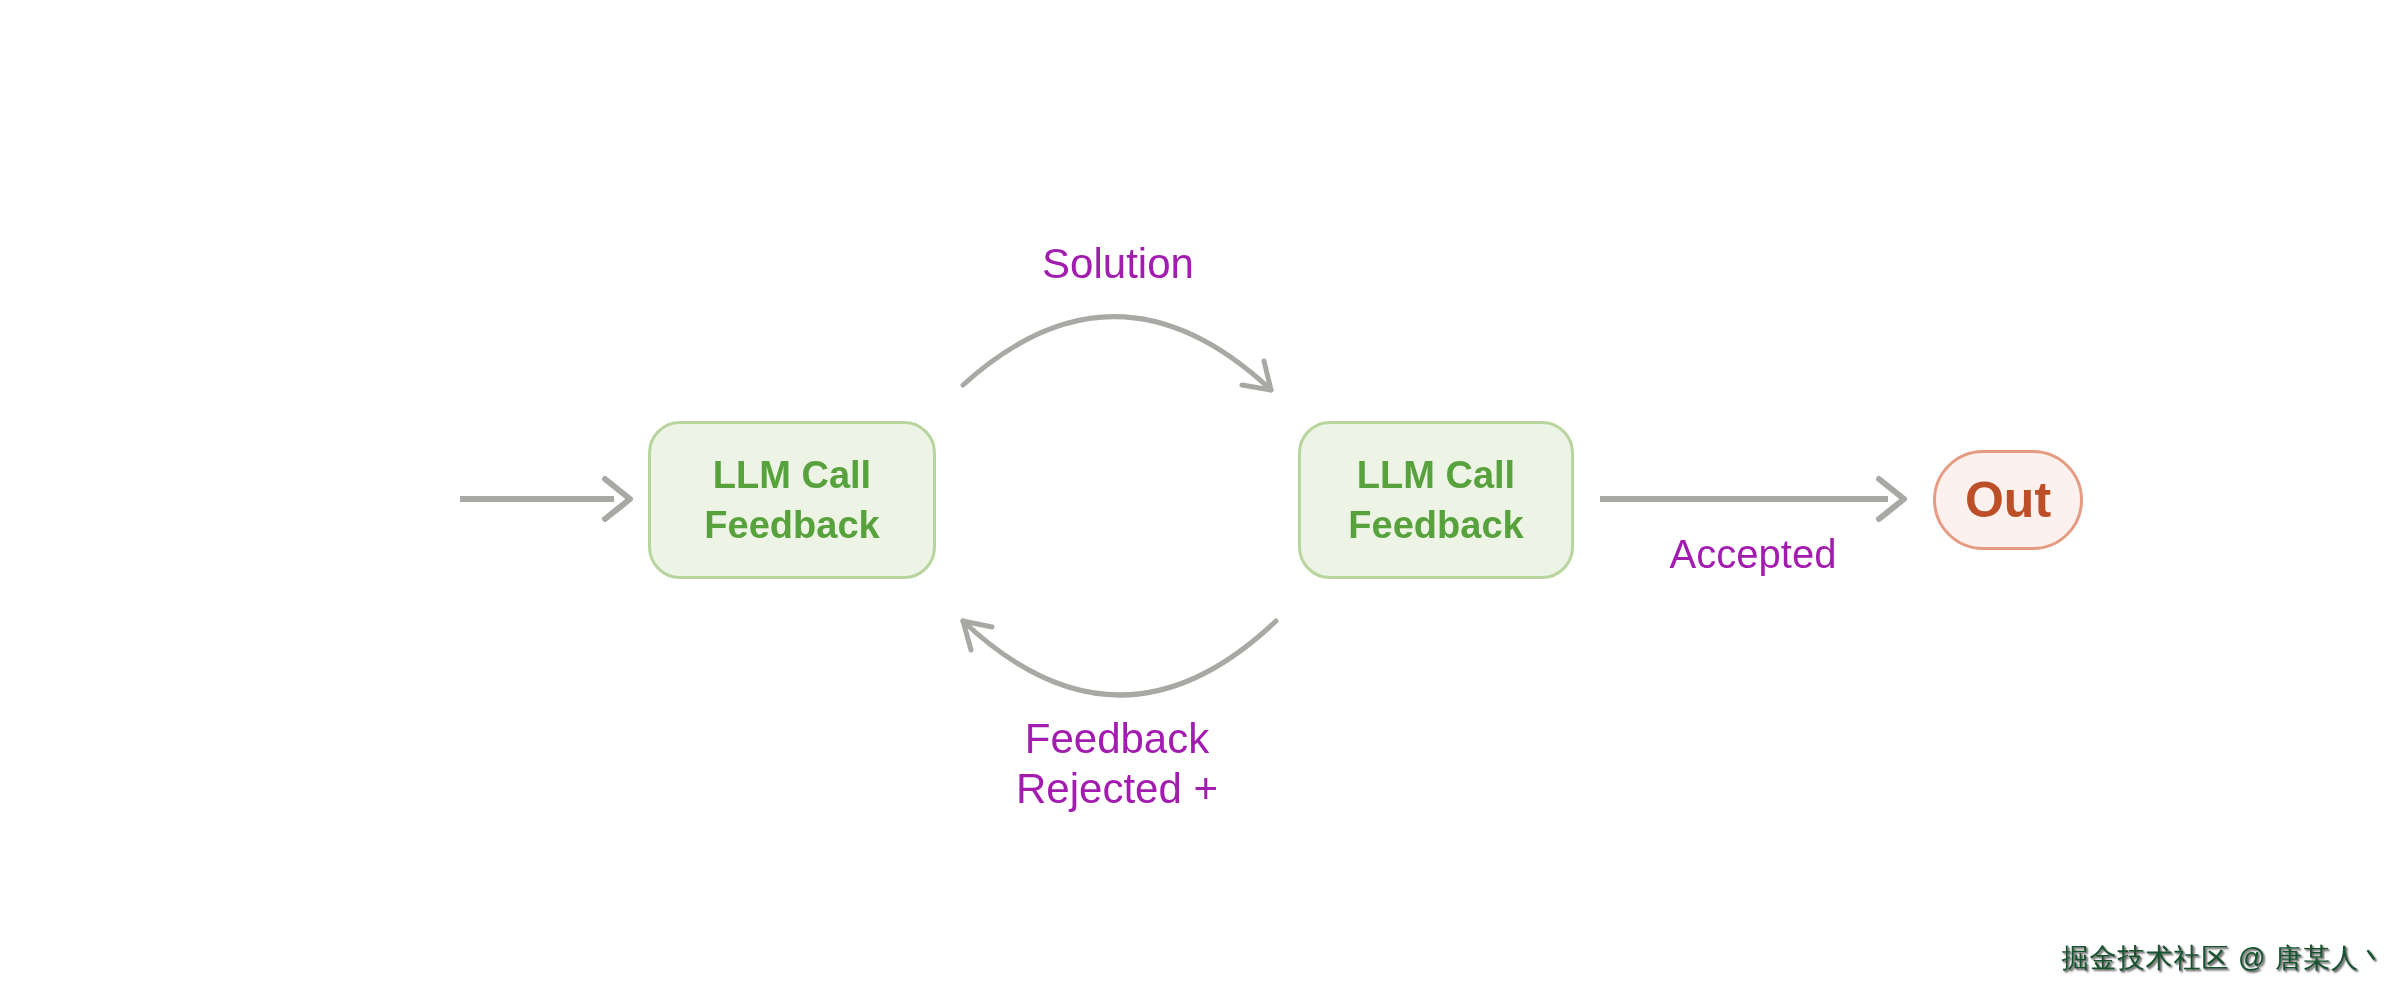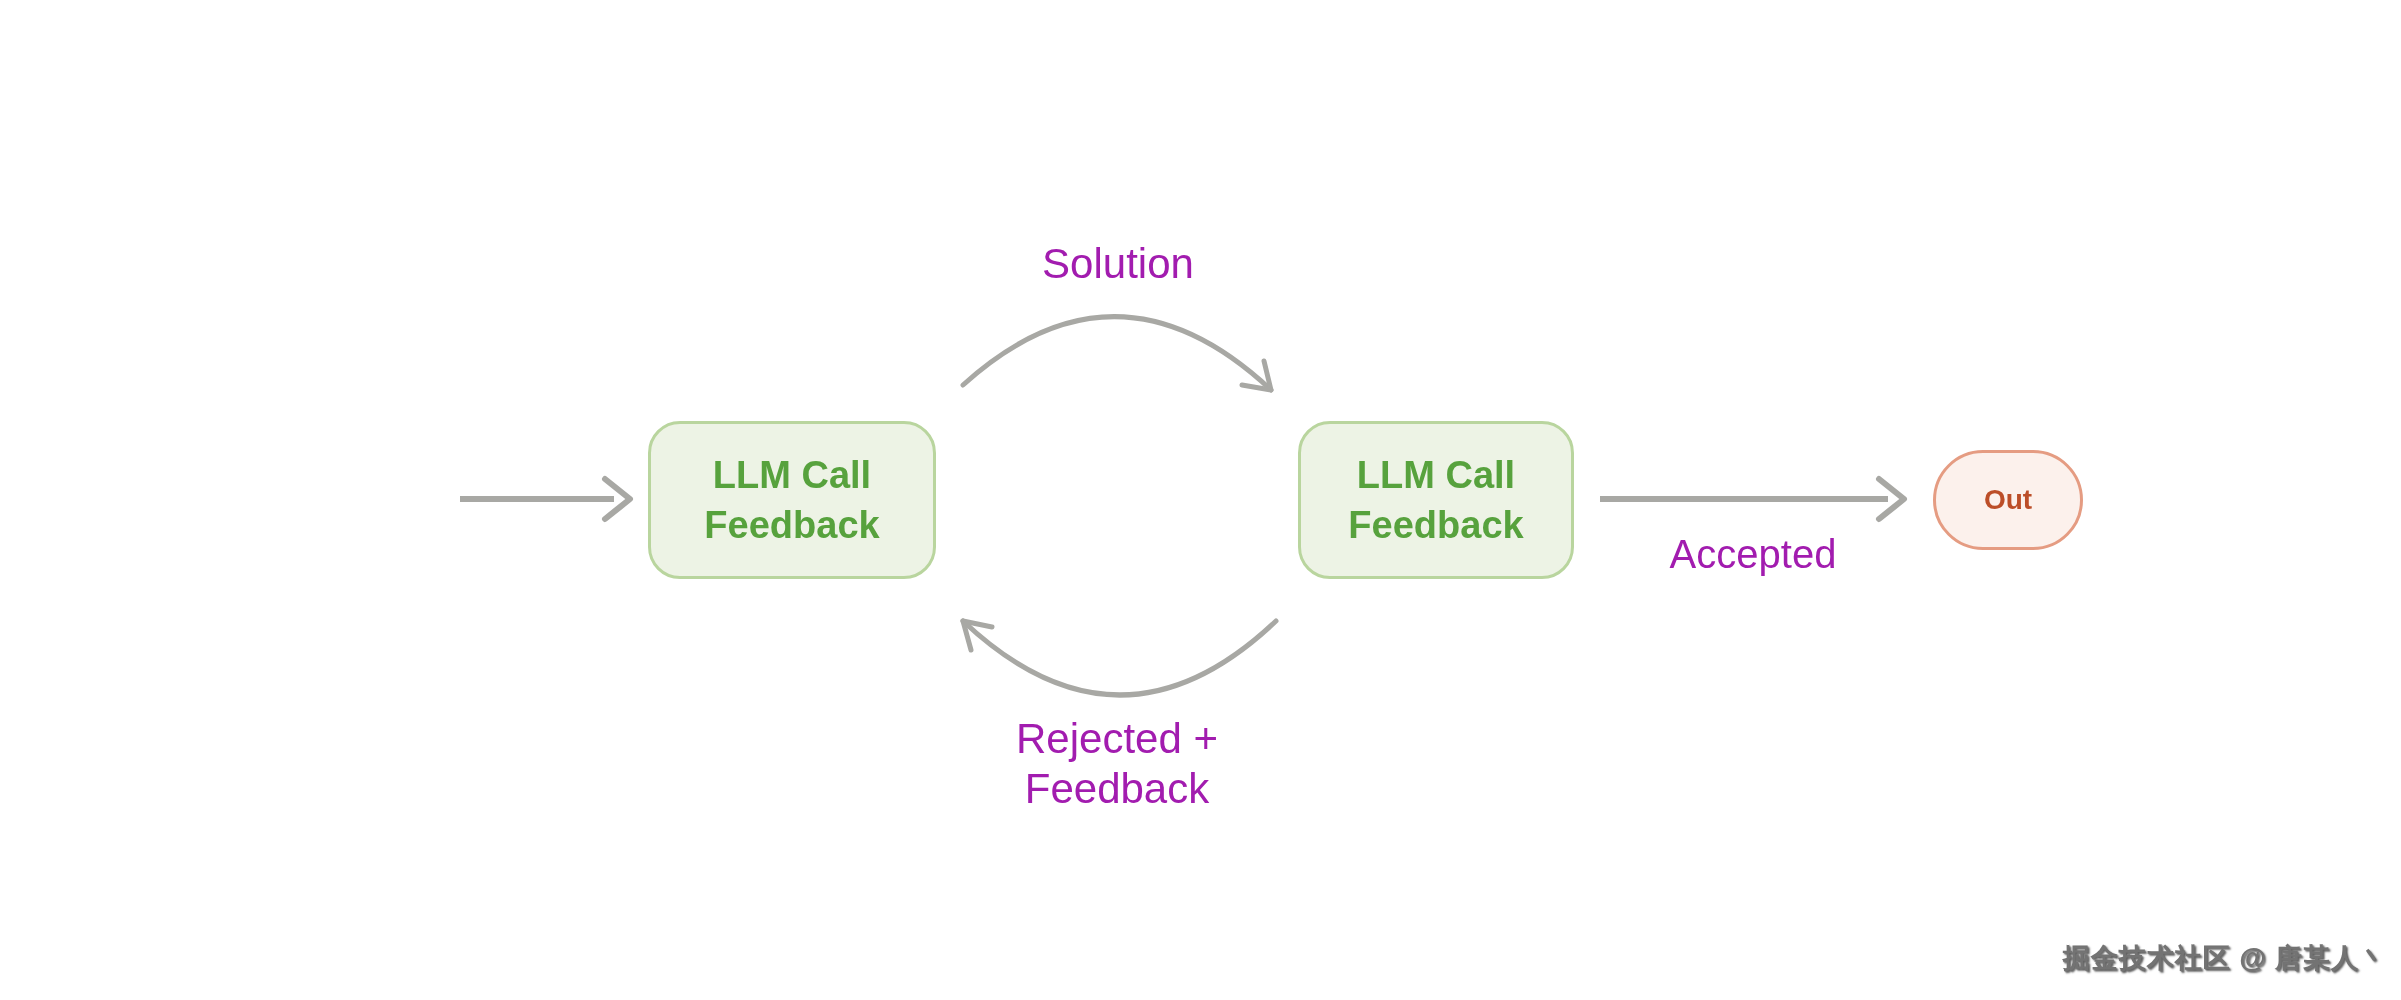--- a/index.html
+++ b/index.html
@@ -37,44 +37,44 @@
   .node-generator { left: 648px; top: 421px; width: 288px; height: 158px; }
   .node-evaluator { left: 1298px; top: 421px; width: 276px; height: 158px; }
   .node-rect .node-label { color: #57a23d; font-size: 38px; font-weight: 700; line-height: 50px; }
 
   
   .node-out {
     left: 1933px; top: 450px; width: 150px; height: 100px;
     border: 3px solid #e59c82; border-radius: 50px;
     background: #fcf1ec;
   }
-  .node-out .node-label { color: #bc4e28; font-size: 28px; font-weight: 700; }
+  .node-out .node-label { color: #bc4e28; font-size: 50px; font-weight: 700; }
 
   
   .edge-label {
     position: absolute;
     color: #a21caf;
     font-size: 42px;
     transform: translateX(-50%);
     text-align: center;
     white-space: nowrap;
   }
   .label-solution { left: 1118px; top: 240px; }
   .label-accepted { left: 1753px; top: 532px; font-size: 40px; text-align: right; }
   .label-rejected { left: 1117px; top: 714px; line-height: 50px; }
 
   
   .watermark {
     position: absolute;
     right: 14px; top: 940px;
     font-size: 27px;
-    color: #737373;
+    color: #14532d;
     text-shadow: 2px 2px 2px rgba(95, 95, 95, 0.95), 1px 1px 1px rgba(120,120,120,0.8);
     letter-spacing: 1px;
-    font-weight: 700;
+    font-weight: 400;
   }
 </style>
 </head>
 <body>
 
 <div class="stage">
 
   <svg class="edges-layer" width="2401" height="1000" viewBox="0 0 2401 1000" aria-hidden="true">
 
     <g>
@@ -111,19 +111,19 @@
 
   <div class="node node-out">
     <span class="node-label">Out</span>
   </div>
 
   <div class="edge-label label-solution">Solution</div>
 
   <div class="edge-label label-accepted">Accepted</div>
 
   <div class="edge-label label-rejected">
+    <div>Feedback</div>
     <div>Rejected +</div>
-    <div>Feedback</div>
   </div>
 
   <div class="watermark">掘金技术社区 @ 唐某人丶</div>
 
 </div>
 
 </body></html>

